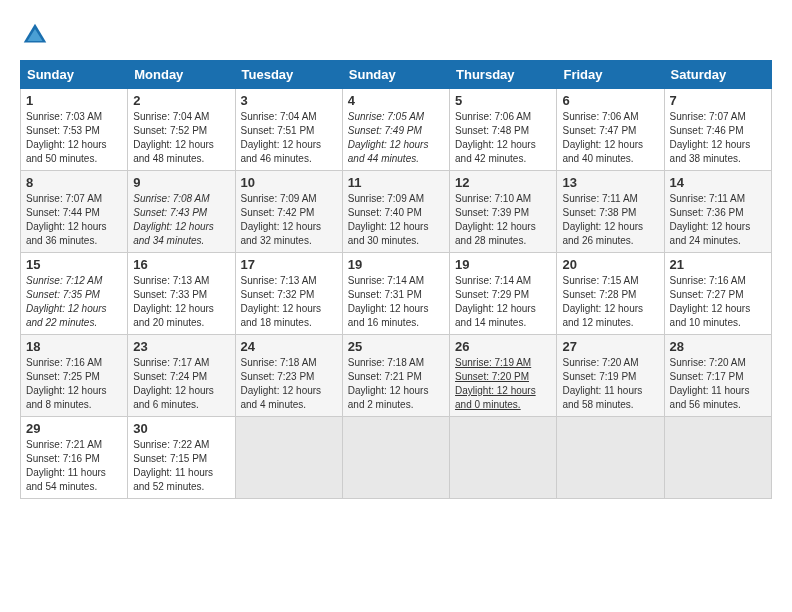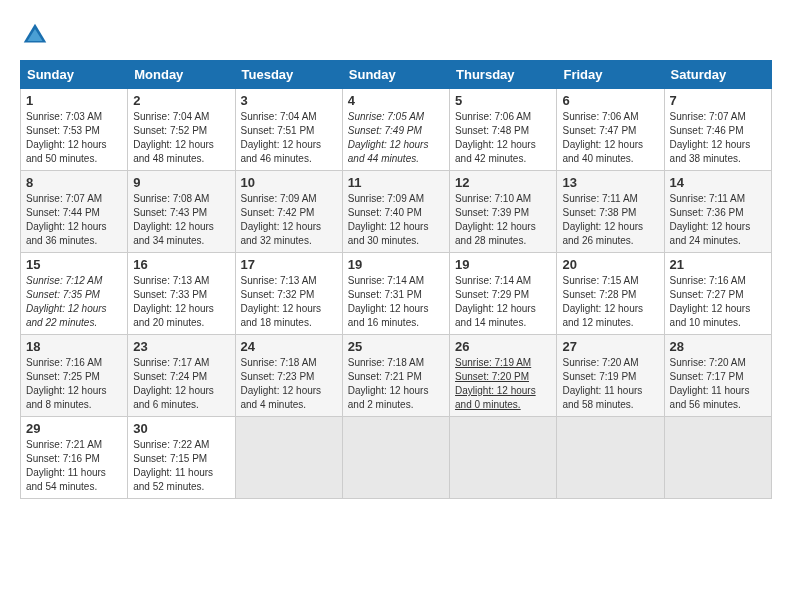--- a/index.html
+++ b/index.html
@@ -179,21 +179,21 @@
       <tr>
         <td>
           <span class="day-number">8</span>
           <div class="day-info" style="white-space: pre-line;">Sunrise: 7:07 AM
 Sunset: 7:44 PM
 Daylight: 12 hours
 and 36 minutes.</div>
         </td>
         <td>
           <span class="day-number">9</span>
-          <div class="day-info" style="white-space: pre-line;">Sunrise: 7:08 AM
+          <div class="day-info" style="white-space: pre-line; font-style: italic;">Sunrise: 7:08 AM
 Sunset: 7:43 PM
 Daylight: 12 hours
 and 34 minutes.</div>
         </td>
         <td>
           <span class="day-number">10</span>
           <div class="day-info" style="white-space: pre-line;">Sunrise: 7:09 AM
 Sunset: 7:42 PM
 Daylight: 12 hours
 and 32 minutes.</div>

